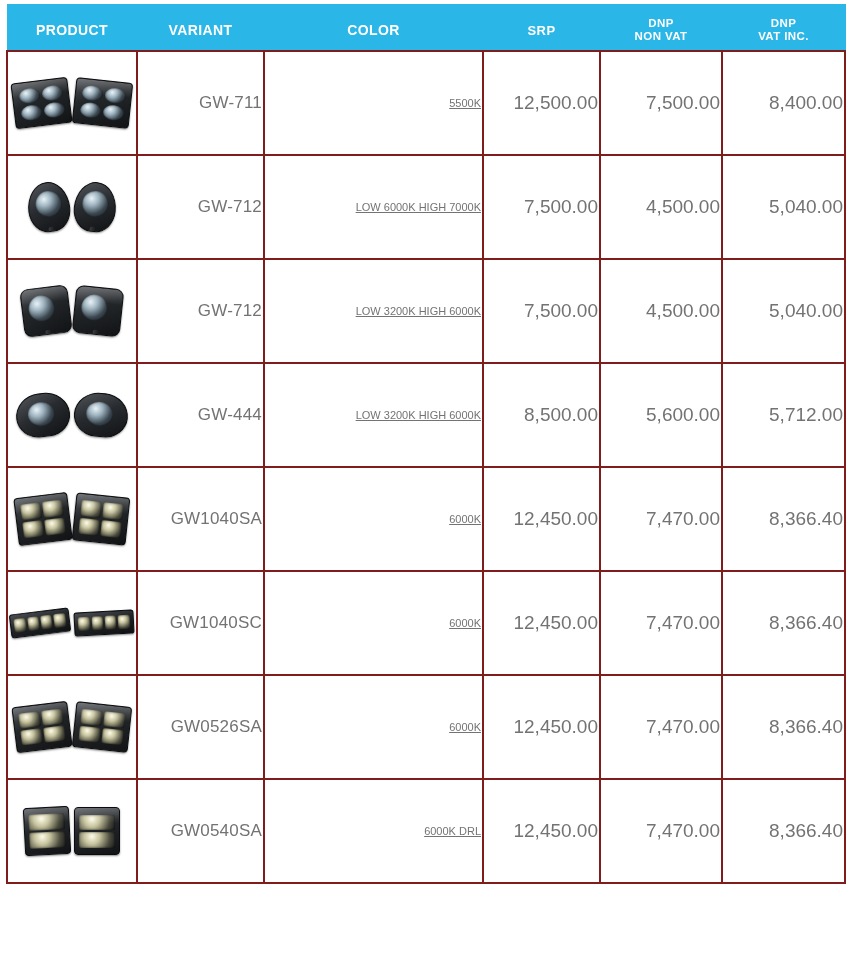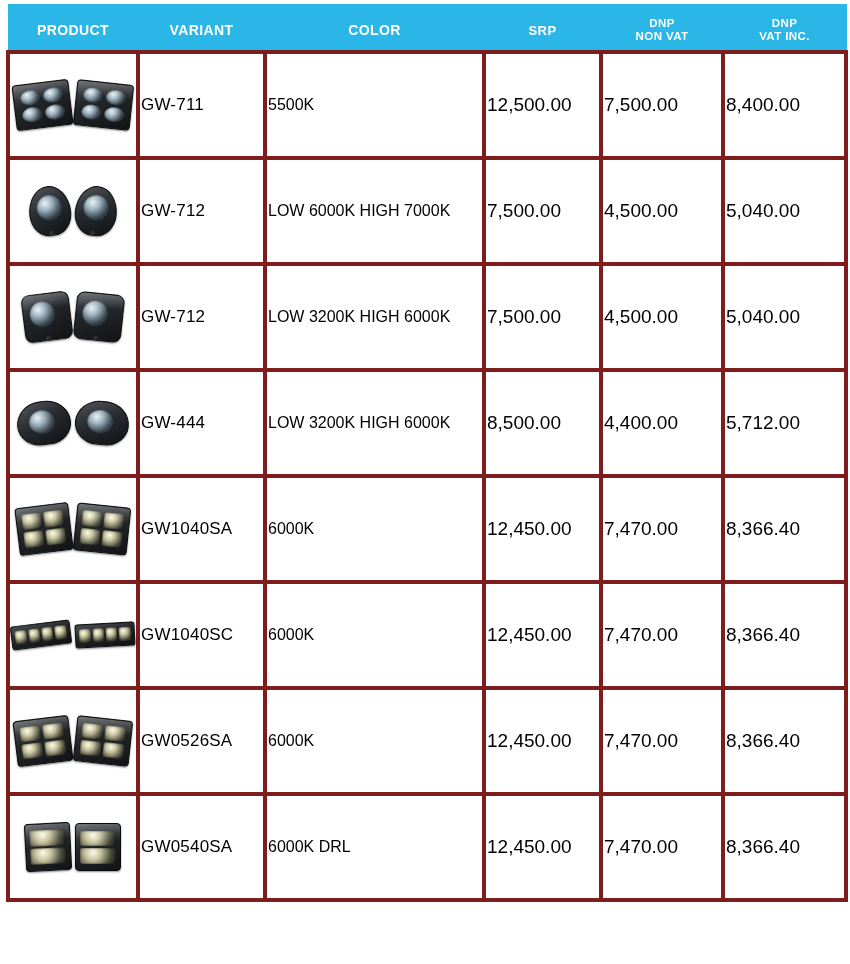--- a/index.html
+++ b/index.html
@@ -44,30 +44,30 @@
   }
   thead th.h-product { font-size: 14px; }
   thead th.h-variant { font-size: 14px; margin-top: 44px; }
   thead th.h-color   { font-size: 14px; text-align: center; }
   thead th.h-srp     { font-size: 13px; }
   thead th.h-dnp     { font-size: 11.5px; line-height: 1.15; }
   thead th.h-dnpvat  { font-size: 11.5px; line-height: 1.15; }
   thead th .l2 { display: block; }
 
   tbody td {
-    border: 4px solid #7f1d1d;
-    text-align: left;
+    border: 2px solid #7f1d1d;
+    text-align: right;
     vertical-align: middle;
     height: 100px;
-    color: #000000;
+    color: #737373;
     font-size: 16.5px;
     background: #ffffff;
   }
   tbody td.cell-variant { font-size: 17px; letter-spacing: 0.2px; }
-  tbody td.cell-color   { font-size: 16px; }
+  tbody td.cell-color   { font-size: 11px; text-decoration: underline; }
   tbody td.cell-num     { font-size: 19px; }
   tbody td.cell-product { padding: 0; }
 
   .prodwrap {
     width: 126px;
     height: 96px;
     margin: 0 auto;
     display: flex;
     align-items: center;
     justify-content: center;
@@ -291,21 +291,21 @@
                 </div>
               <div class="oval tilt-r">
                   <div class="lens"></div>
                 </div>
             </div>
           </div>
         </td>
         <td class="cell-variant">GW-444</td>
         <td class="cell-color">LOW 3200K HIGH 6000K</td>
         <td class="cell-num">8,500.00</td>
-        <td class="cell-num">4,400.00</td>
+        <td class="cell-num">5,600.00</td>
         <td class="cell-num">5,712.00</td>
       </tr>
 
 
       <tr>
         <td class="cell-product">
           <div class="prodwrap art-1040sa">
             <div class="lamp-pair">
               <div class="pod tilt-l">
                   <div class="lenses">

